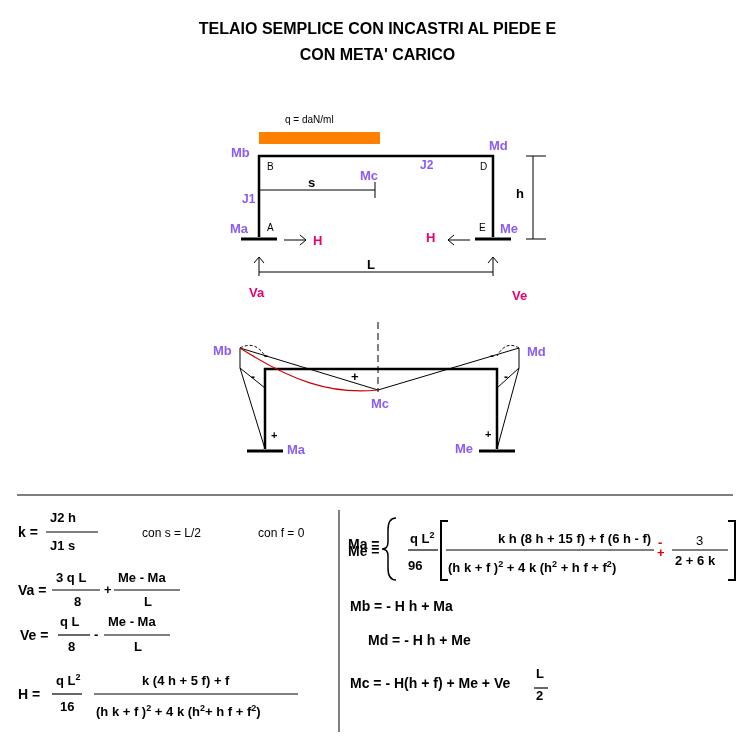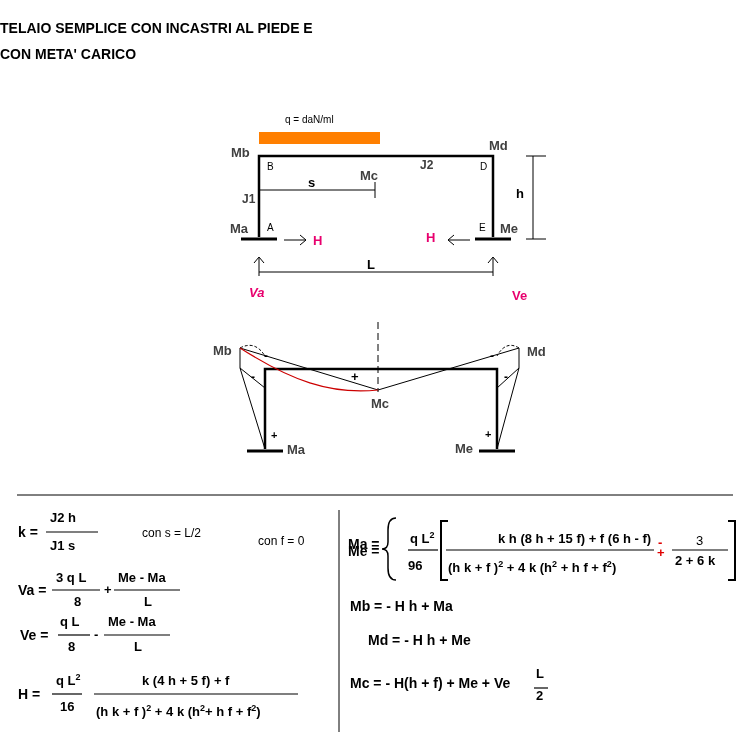--- a/index.html
+++ b/index.html
@@ -1,20 +1,20 @@
 <!DOCTYPE html>
 <html><head>
 <meta charset="utf-8">
 <style>
   html, body { margin: 0; padding: 0; background: #ffffff; }
   body { width: 755px; height: 744px; position: relative; overflow: hidden;
          font-family: "Liberation Sans", sans-serif; color: #000; }
-  .title { position: absolute; left: 0; width: 755px; 
-           font-weight: bold; font-size: 14px; letter-spacing: 0px; }
-  .blue { color: #404040; font-weight: bold; }
+  .title { position: absolute; left: 0; width: 755px; text-align: center;
+           font-weight: bold; font-size: 16px; letter-spacing: 0px; }
+  .blue { color: #8b5cf6; font-weight: bold; }
   .mag { color: #e8006e; font-weight: bold; }
   .lbl { position: absolute; font-size: 13px; font-weight: bold; white-space: nowrap; }
   .small { font-size: 10px; font-weight: normal; }
   .f { position: absolute; font-size: 13px; font-weight: bold; white-space: nowrap; }
   .fb { font-size: 14px; }
   sup { font-size: 9px; vertical-align: super; line-height: 0; }
   .red { color: #e00000; font-weight: bold; }
   svg { position: absolute; left: 0; top: 0; }
 </style>
 </head>
@@ -101,41 +101,41 @@
 <div class="lbl" style="left:308px;top:175px;">s</div>
 <div class="lbl blue" style="left:242px;top:192px;font-size:12px;">J1</div>
 <div class="lbl" style="left:516px;top:186px;">h</div>
 <div class="lbl blue" style="left:230px;top:221px;">Ma</div>
 <div class="lbl small" style="left:267px;top:222px;">A</div>
 <div class="lbl small" style="left:479px;top:222px;">E</div>
 <div class="lbl blue" style="left:500px;top:221px;">Me</div>
 <div class="lbl mag" style="left:313px;top:233px;">H</div>
 <div class="lbl mag" style="left:426px;top:230px;">H</div>
 <div class="lbl" style="left:367px;top:257px;">L</div>
-<div class="lbl mag" style="left:249px;top:285px;font-style:italic;">Va</div>
+<div class="lbl mag" style="left:249px;top:285px;">Va</div>
 <div class="lbl mag" style="left:484px;top:288px;margin-left:28px;">Ve</div>
 
 <div class="lbl blue" style="left:213px;top:343px;">Mb</div>
 <div class="lbl blue" style="left:527px;top:344px;">Md</div>
 <div class="lbl blue" style="left:371px;top:396px;">Mc</div>
 <div class="lbl blue" style="left:287px;top:442px;">Ma</div>
 <div class="lbl blue" style="left:455px;top:441px;">Me</div>
 <div class="lbl" style="left:264px;top:349px;font-size:12px;">-</div>
 <div class="lbl" style="left:251px;top:370px;font-size:12px;">-</div>
 <div class="lbl" style="left:490px;top:349px;font-size:12px;">-</div>
 <div class="lbl" style="left:504px;top:370px;font-size:12px;">-</div>
 <div class="lbl" style="left:351px;top:369px;">+</div>
 <div class="lbl" style="left:271px;top:429px;font-size:11px;">+</div>
 <div class="lbl" style="left:485px;top:428px;font-size:11px;">+</div>
 
 <div class="f fb" style="left:18px;top:524px;">k =</div>
 <div class="f" style="left:50px;top:510px;">J2   h</div>
 <div class="f" style="left:50px;top:538px;">J1   s</div>
 <div class="f" style="left:142px;top:526px;font-weight:normal;font-size:12px;">con s = L/2</div>
-<div class="f" style="left:258px;top:526px;font-weight:normal;font-size:12px;margin-top:8px;">con f = 0</div>
+<div class="f" style="left:258px;top:526px;font-weight:normal;font-size:12px;">con f = 0</div>
 
 <div class="f fb" style="left:18px;top:582px;">Va =</div>
 <div class="f" style="left:56px;top:570px;">3 q  L</div>
 <div class="f" style="left:74px;top:594px;">8</div>
 <div class="f" style="left:104px;top:582px;">+</div>
 <div class="f" style="left:118px;top:570px;">Me - Ma</div>
 <div class="f" style="left:144px;top:594px;">L</div>
 
 <div class="f fb" style="left:20px;top:627px;">Ve =</div>
 <div class="f" style="left:60px;top:614px;">q  L</div>

